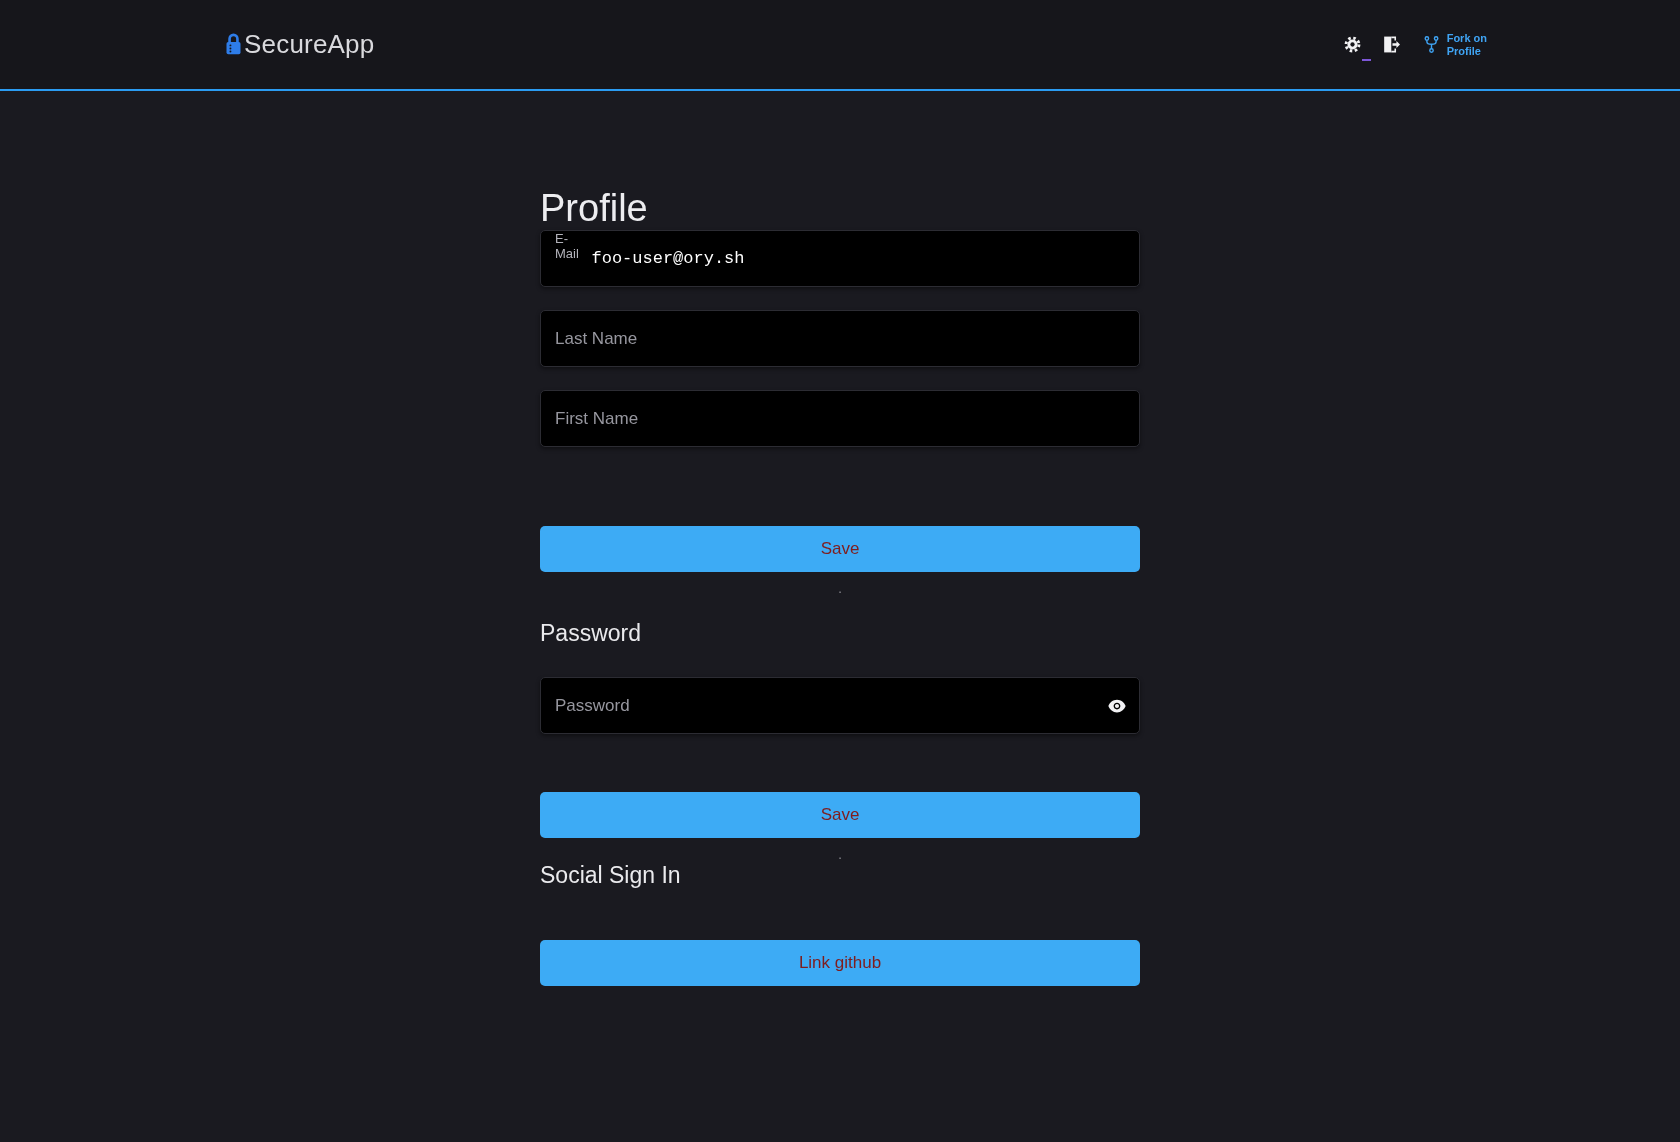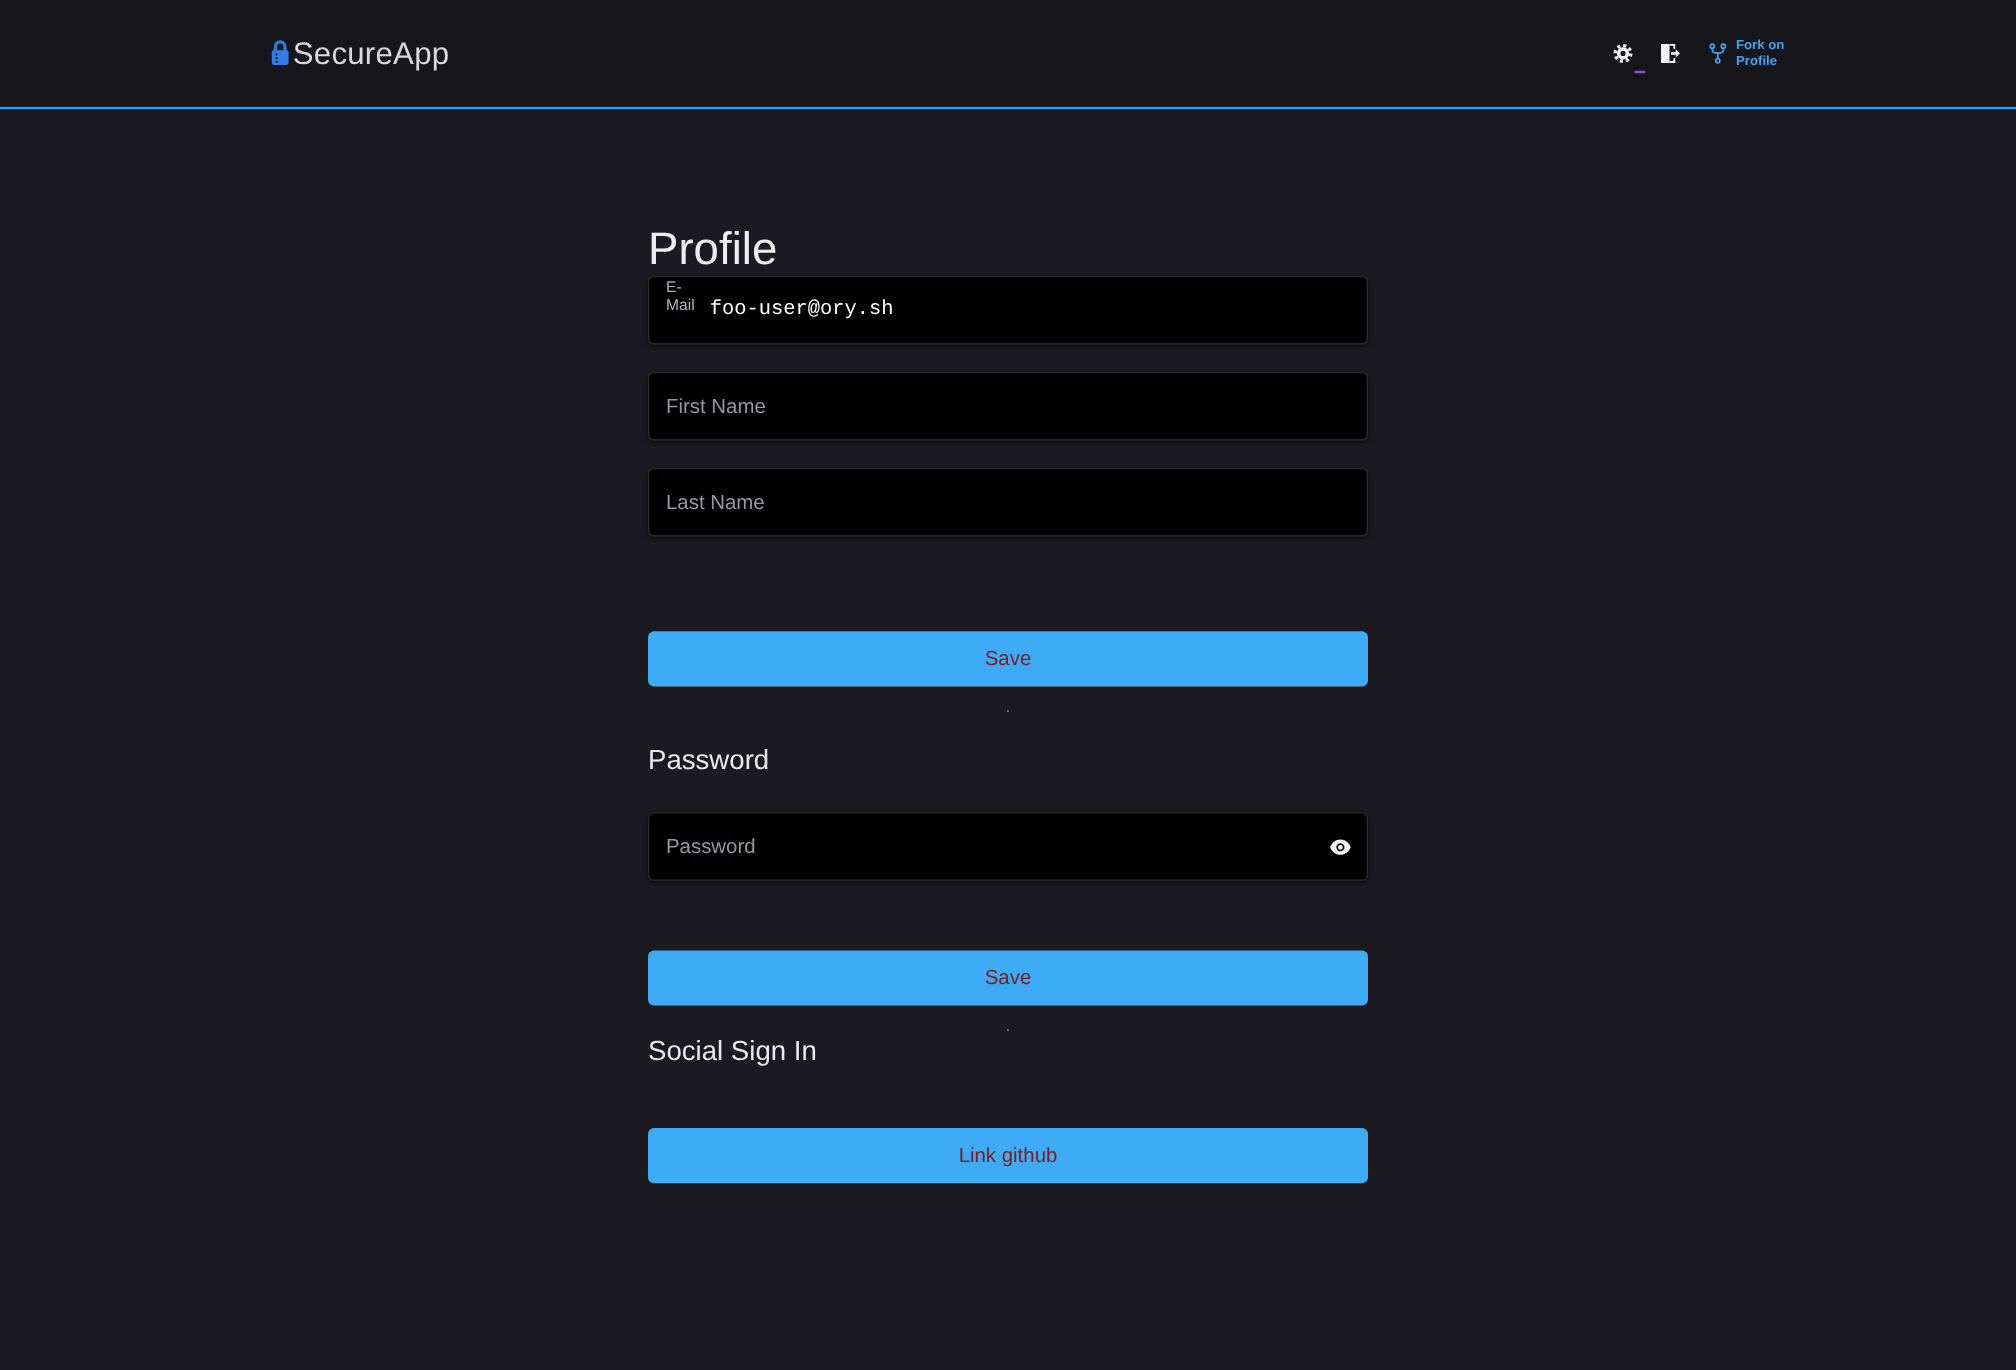--- a/index.html
+++ b/index.html
@@ -143,25 +143,25 @@
 <main>
   <h1 class="page-title">Profile</h1>
 
 
   <div class="field-box email-field">
     <span class="field-label">E-Mail</span>
     <input class="email-input" type="text" value="foo-user@ory.sh" style="">
   </div>
 
   <div class="text-field">
-    <input class="text-input" type="text" placeholder="First Name" style="">
+    <input class="text-input" type="text" placeholder="Last Name" style="">
   </div>
 
   <div class="text-field">
-    <input class="text-input" type="text" placeholder="Last Name" style="">
+    <input class="text-input" type="text" placeholder="First Name" style="">
   </div>
 
   <button class="btn btn-save-profile">Save</button>
   <div class="message">.</div>
 
   <h2 class="section-heading heading-password">Password</h2>
 
   <div class="text-field password-field">
     <input class="text-input password-input" type="password" placeholder="Password" style="">
     <button class="eye-btn">

